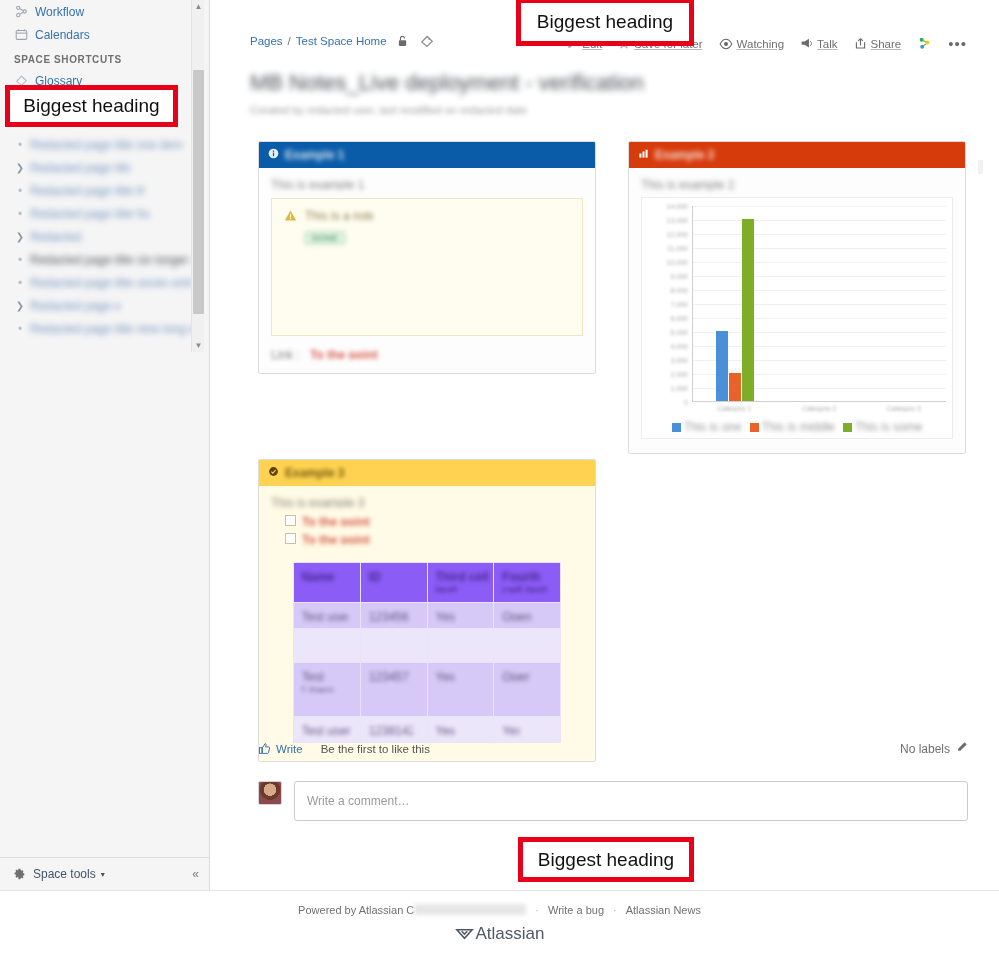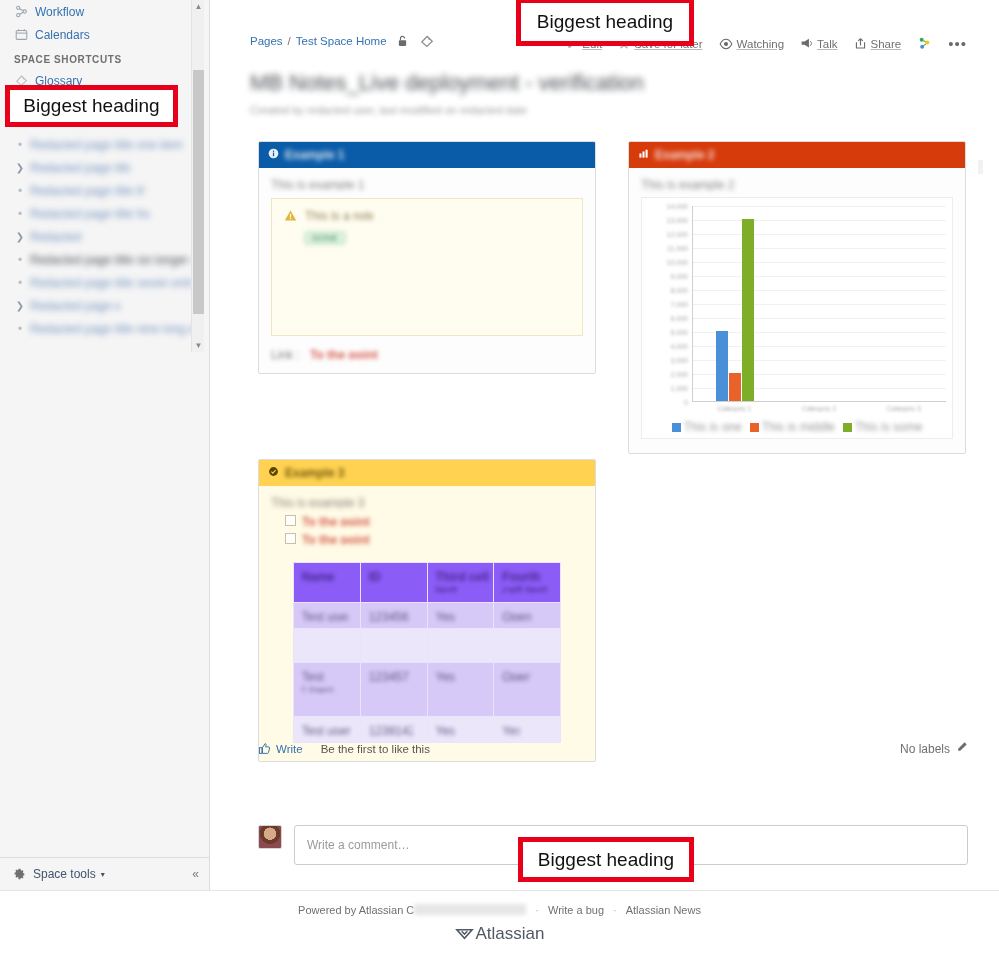--- a/index.html
+++ b/index.html
@@ -156,21 +156,21 @@
   .p-table tr.tone-c td { background:#d6c9f7; height:54px; }
   .p-table tr.tone-d td { background:#ece6fb; }
 
   
   .like-row { position:absolute; left:8px; top:600px; width:710px; display:flex; align-items:center; }
   .like-btn { display:flex; align-items:center; gap:5px; color:#3572b0; font-size:11.5px; }
   .like-note { margin-left:18px; color:#555; font-size:11.5px; }
   .labels { margin-left:auto; display:flex; align-items:center; gap:6px; color:#707070; font-size:12px; }
 
   
-  .comment-row { position:absolute; left:8px; top:640px; width:710px; display:flex; gap:12px; align-items:flex-start;margin-top:44px; }
+  .comment-row { position:absolute; left:8px; top:640px; width:710px; display:flex; gap:12px; align-items:flex-start; }
   .avatar {
     width:24px; height:24px; border-radius:2px; flex:0 0 24px;
     background: radial-gradient(circle at 50% 35%, #d8a88a 0 34%, #6b3a2a 35% 56%, #8b4a4f 57% 100%);
     border:1px solid #d5d5d5;
   }
   .comment-box {
     flex:1; height:40px; border:1px solid #ccc; border-radius:3px;
     display:flex; align-items:center; padding:0 12px;
     color:#9a9a9a; font-size:12px; background:#fff;
   }

